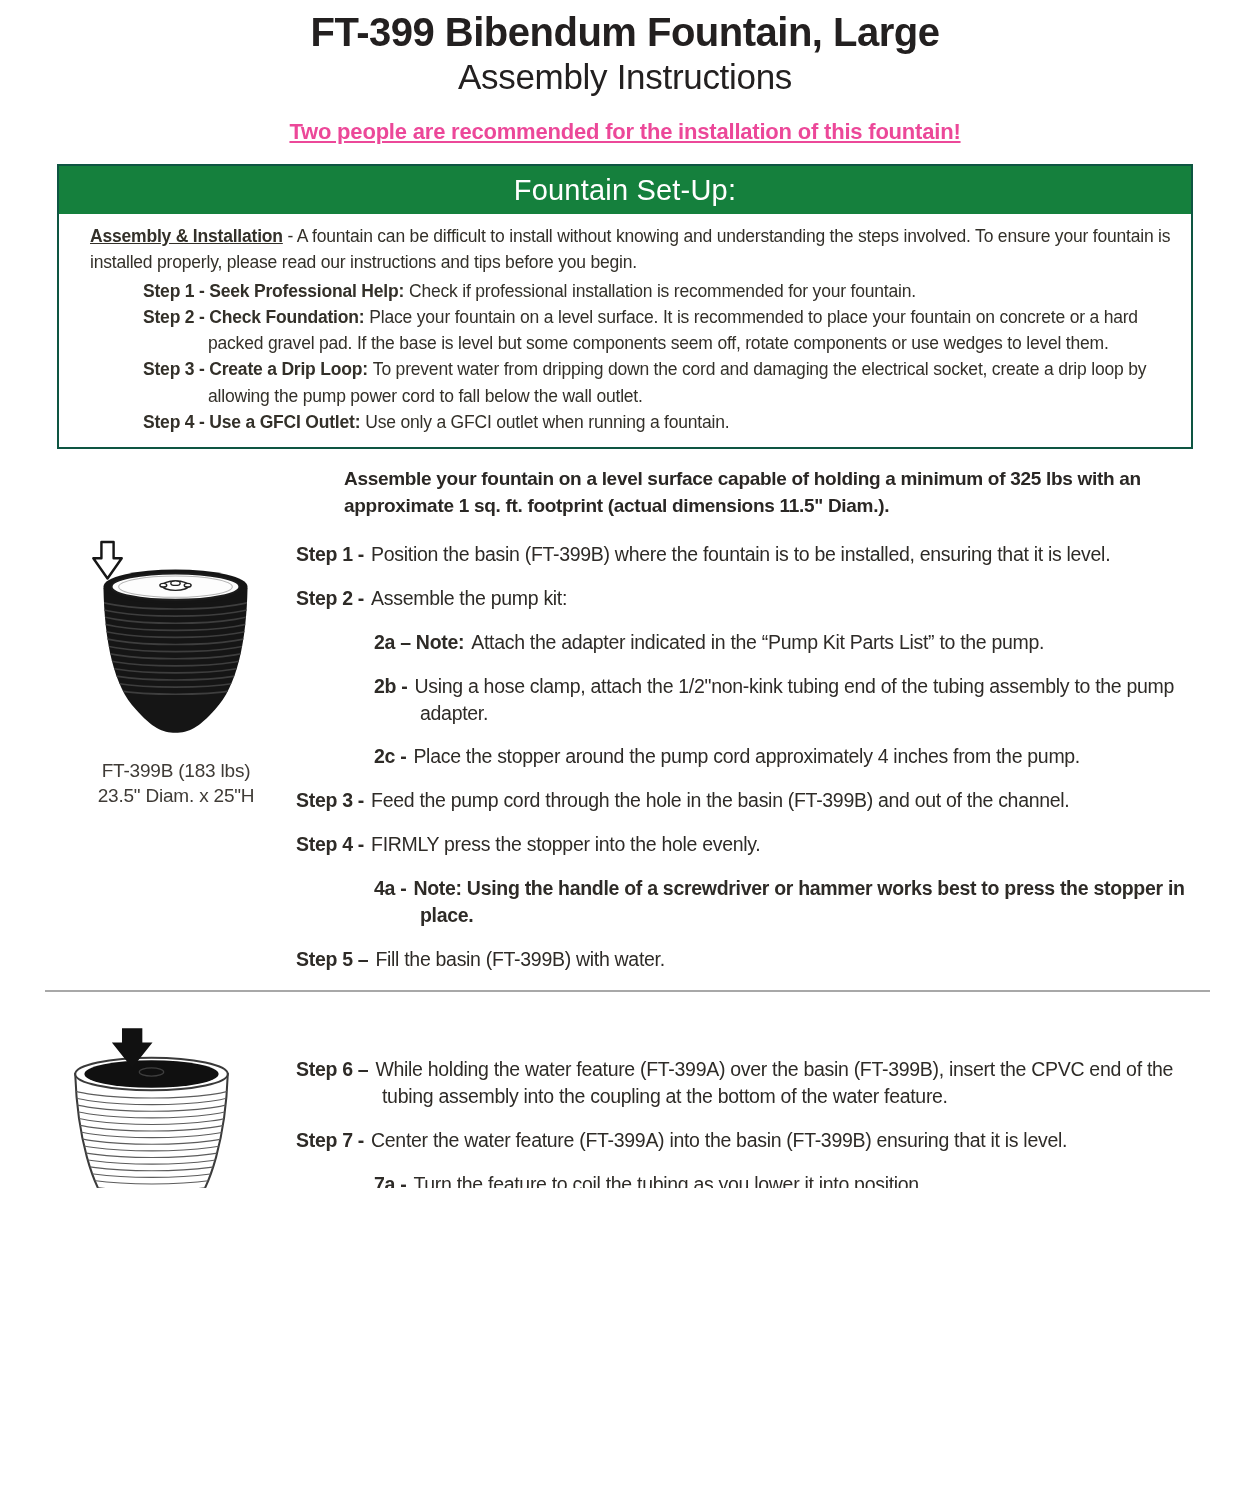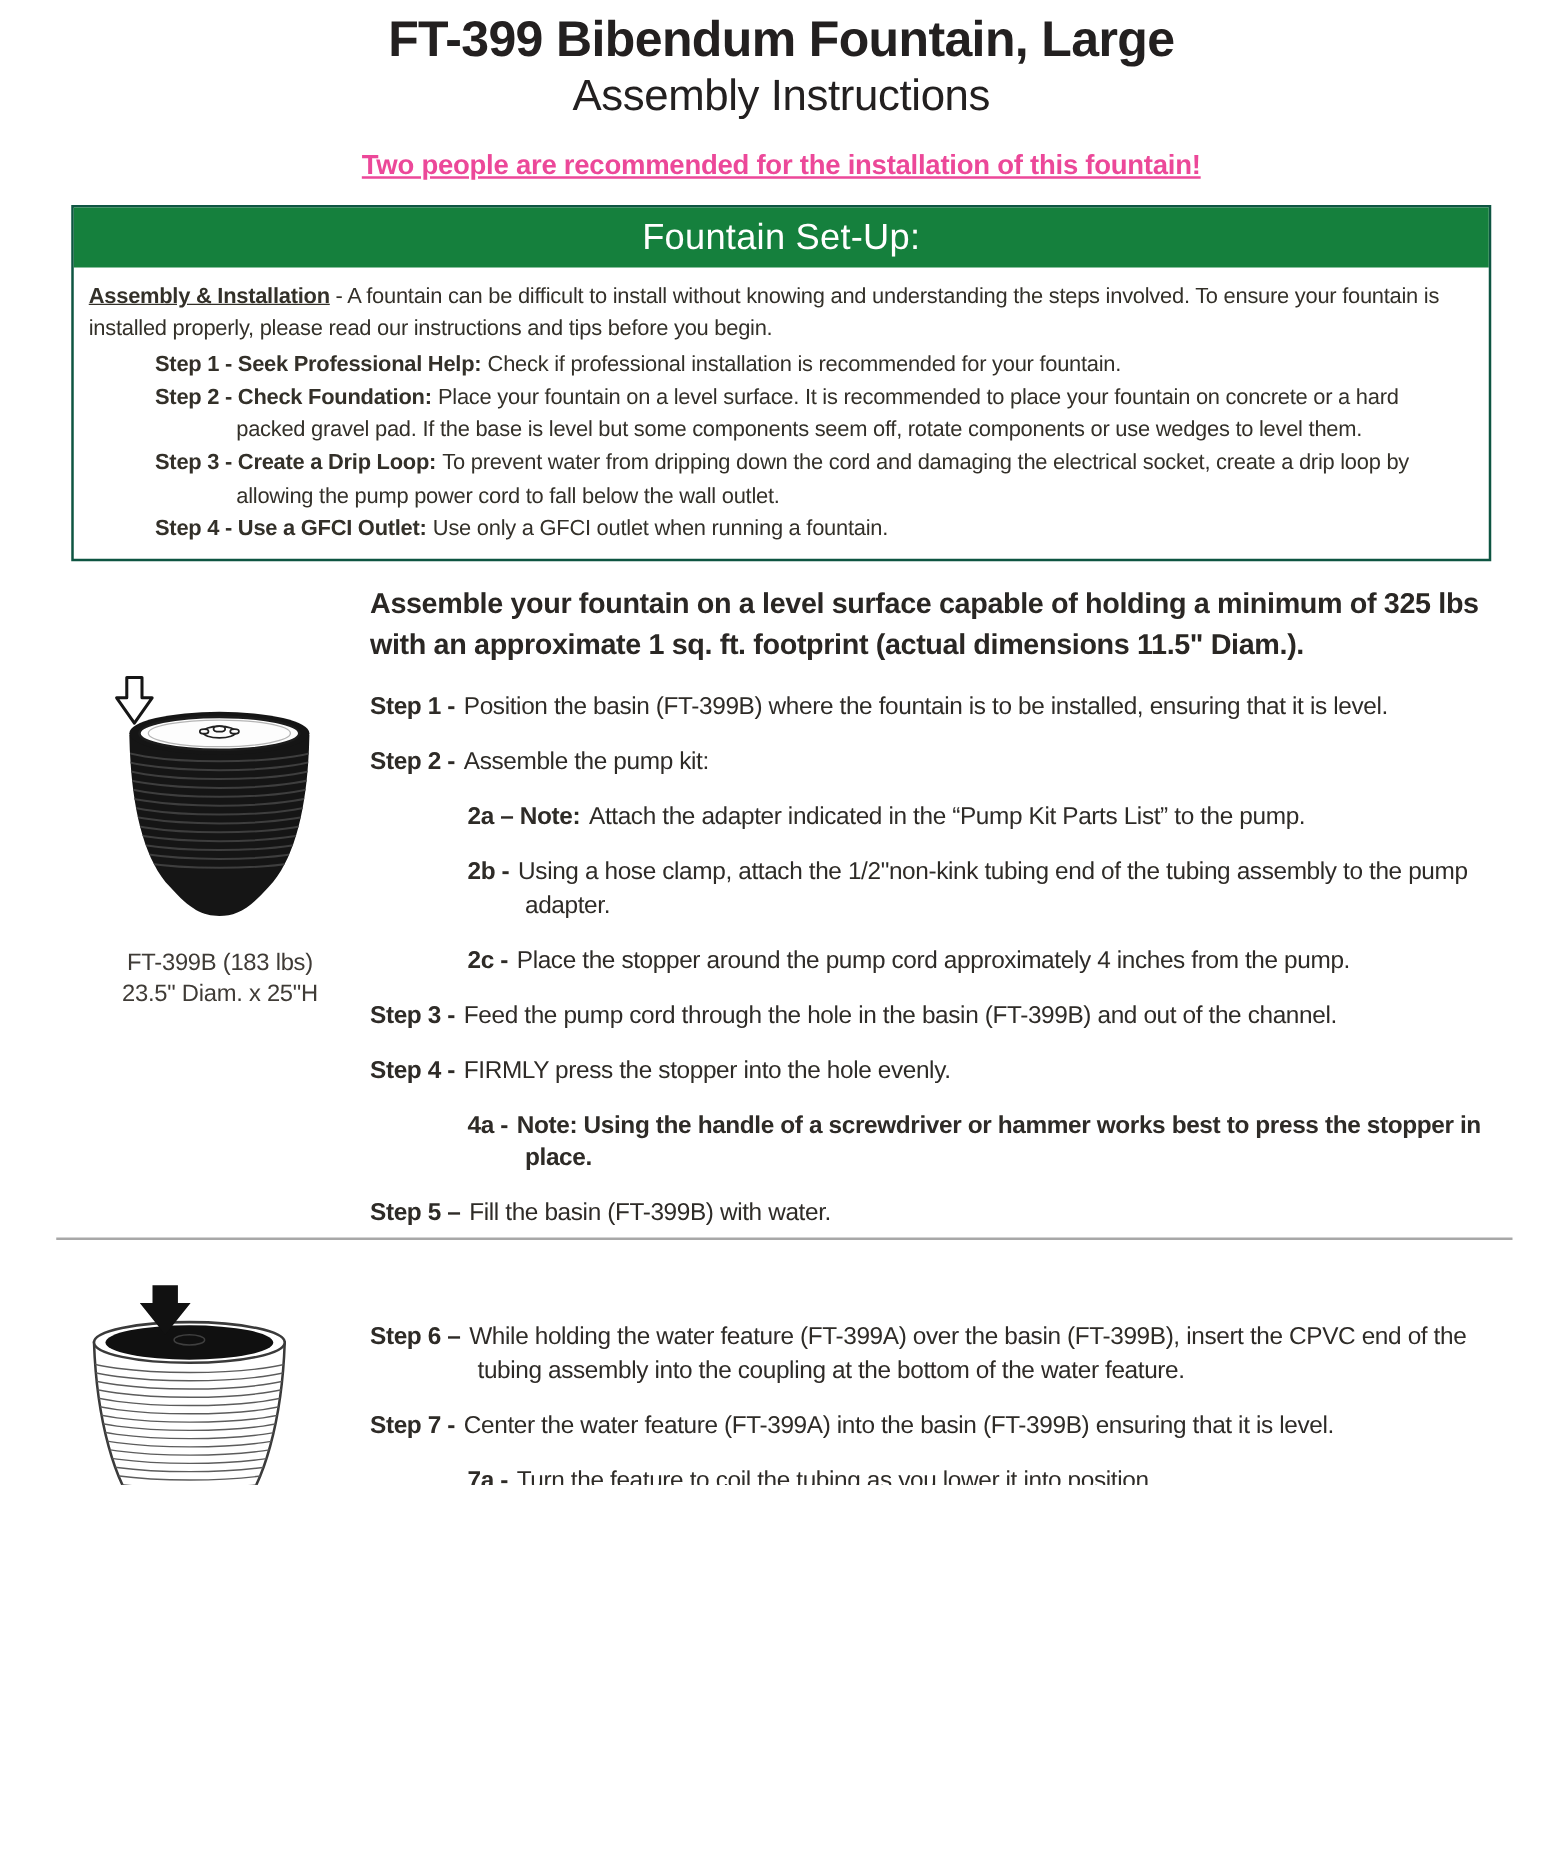--- a/index.html
+++ b/index.html
@@ -34,36 +34,36 @@
   .setup-header {
     background: #15803d;
     color: #ffffff;
     height: 48px;
     line-height: 48px;
     text-align: center;
     font-size: 29px;
     letter-spacing: 0.2px;
   }
   .setup-body {
-    padding: 9px 16px 12px 12px;
+    padding: 9px 16px 12px 31px;
     font-size: 17.5px;
     letter-spacing: -0.2px;
     line-height: 1.5;
     color: #333029;
   }
   .setup-intro { margin-bottom: 2px; }
   .setup-intro .lbl-u { font-weight: bold; text-decoration: underline; }
   .box-step { padding-left: 118px; text-indent: -65px; }
   .box-step strong { margin-right: 5px; }
   
   .lower { position: relative; height: 1075px; margin-top: 0; }
   .col { position: absolute; left: 296px; width: 906px; font-size: 19.5px; letter-spacing: -0.3px; line-height: 1.38; color: #2e2b27; }
   .g1 { top: 17px; }
   .g2 { top: 607px; }
-  .assembly-intro { font-weight: bold; font-size: 23px; line-height: 1.42; margin-bottom: 21px; color: #2a2724; }
+  .assembly-intro { font-weight: bold; font-size: 19px; line-height: 1.42; margin-bottom: 21px; color: #2a2724; margin-left: 48px; }
   .step { padding-left: 86px; text-indent: -86px; margin-bottom: 17px; }
   .step strong { margin-right: 7px; }
   .sub  { margin-left: 78px; padding-left: 46px; text-indent: -46px; margin-bottom: 17px; }
   .sub strong { margin-right: 7px; }
   .allbold { font-weight: bold; }
   .divider {
     position: absolute;
     left: 45px;
     width: 1165px;
     top: 541px;

